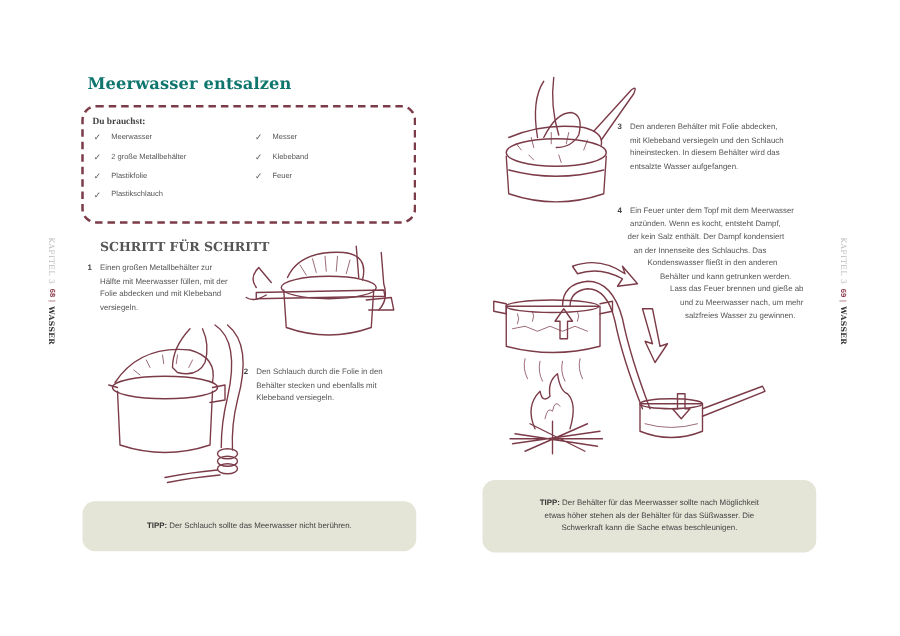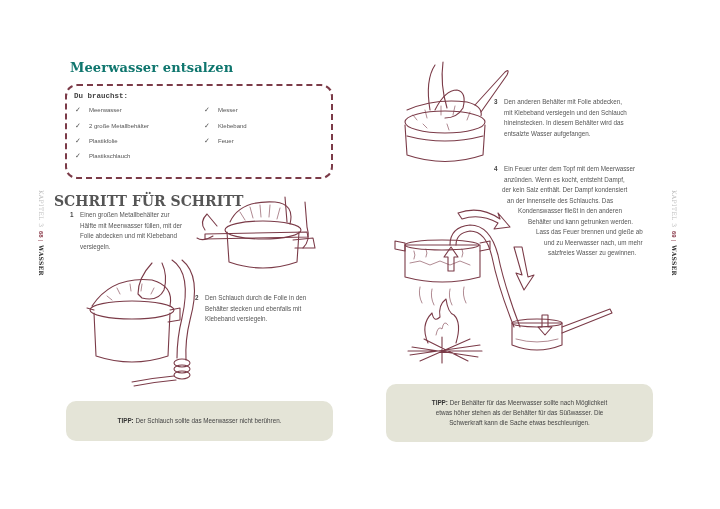--- a/index.html
+++ b/index.html
@@ -12,39 +12,39 @@
       position: absolute; left: 70px; top: 60px;
       font-family: "DejaVu Serif", serif; font-weight: bold; font-size: 13px;
       color: #0f766e; letter-spacing: 0.1px;
     }
     .needs-box {
       position: absolute; left: 65px; top: 84px; width: 268px; height: 95px;
       border: 2px dashed #7b3b48; border-radius: 12px;
     }
     .needs-title {
       position: absolute; left: 7px; top: 6px;
-      font-family: Liberation Mono, monospace; font-weight: bold; font-size: 7.5px; color: #444;
+      font-family: Liberation Serif, serif; font-weight: bold; font-size: 7.5px; color: #444;
     }
     .needs-item {
       position: absolute; font-size: 6px; color: #555; display: flex; align-items: center;
     }
     .needs-item .check { width: 14px; font-size: 7px; color: #555; }
     .side-tab {
       position: absolute; width: 12px; height: 100px;
       writing-mode: vertical-rl; font-size: 6px; display: flex; align-items: center; gap: 3px;
     }
     .side-tab .chap { color: #bbb; font-family: "DejaVu Serif", serif; letter-spacing: 0.5px; }
     .side-tab .num { color: #8a3a4a; font-weight: bold; }
     .side-tab .sep { color: #8a3a4a; }
     .side-tab .sec { color: #333; font-family: "DejaVu Serif", serif; font-weight: bold; letter-spacing: 0.3px; }
     .side-tab.left { left: 35px; top: 190px; transform: rotate(0deg); }
     .side-tab.right { left: 668px; top: 190px; }
     .subhead {
-      position: absolute; left: 54px; top: 193px;
-      font-family: "DejaVu Serif", serif; font-weight: bold; font-size: 14px; color: #555;
+      position: absolute; left: 80px; top: 193px;
+      font-family: "DejaVu Serif", serif; font-weight: bold; font-size: 10px; color: #555;
     }
     .step { position: absolute; font-size: 6.3px; line-height: 10.5px; color: #555; }
     .step .n { position: absolute; left: 0; top: 0; font-weight: bold; color: #444; }
     .step .t { display: block; padding-left: 10px; }
     .tip {
       position: absolute; background: #e4e4d7; border-radius: 10px;
       display: flex; align-items: center; justify-content: center; text-align: center;
       font-size: 6.3px; line-height: 10px; color: #444; padding: 0 14px;
     }
     .tip b { font-weight: bold; color: #333; }

